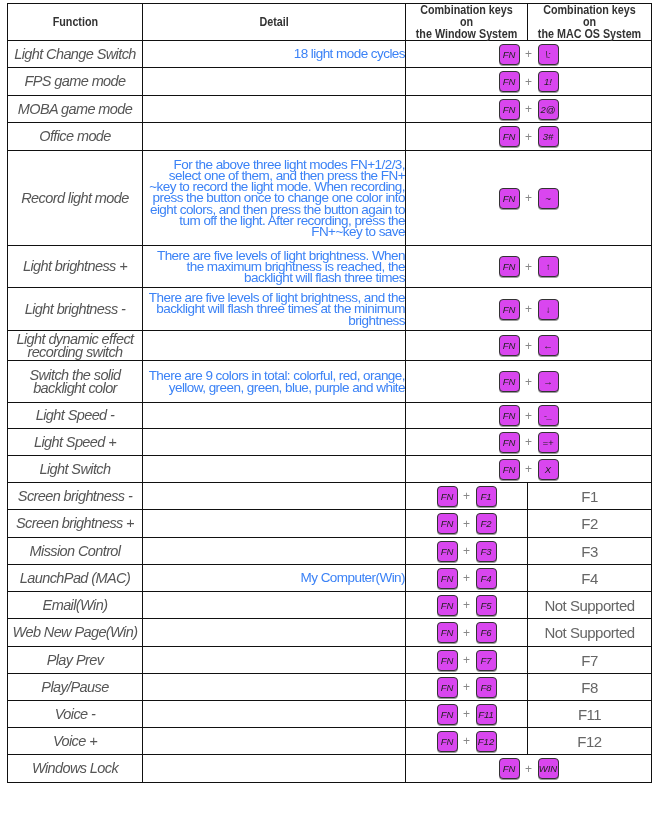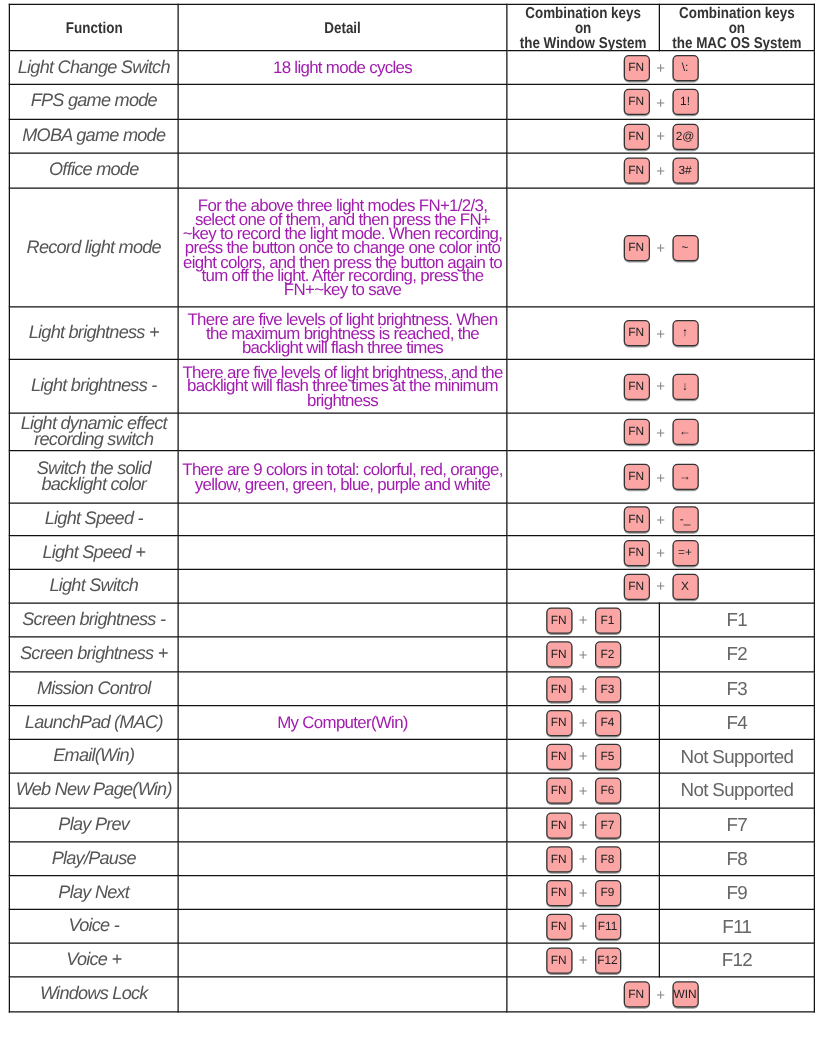--- a/index.html
+++ b/index.html
@@ -29,47 +29,48 @@
   th .hd { display: inline-block; transform: scaleX(0.86); }
   td.fn {
     text-align: center;
     font-size: 14.5px;
     line-height: 12.5px;
     letter-spacing: -0.6px;
     color: #555555;
     font-style: italic;
   }
   td.detail {
-    text-align: center;
+    text-align: right;
     font-size: 13.5px;
     line-height: 11.2px;
     letter-spacing: -0.55px;
     padding-left: 2px;
-    color: #a21caf;
+    color: #3b82f6;
     overflow: hidden;
   }
   td.keys { text-align: center; }
   td.mac {
     text-align: center;
     font-size: 15px;
     color: #666666;
     letter-spacing: -0.5px;
   }
   .combo { display: inline-flex; align-items: center; justify-content: center; }
   .key {
     display: inline-flex; align-items: center; justify-content: center;
     width: 21px; height: 21px;
     border: 1.2px solid #333333;
     border-radius: 4px;
     font-family: "Liberation Sans", sans-serif;
     font-size: 9.5px;
     color: #222222;
     box-sizing: border-box;
-    background: #fca5a5;
+    background: #d946ef;
     box-shadow: 0 1px 0 #9a9a9a;
+    font-style: italic;
   }
   .plus {
     display: inline-block;
     width: 18px;
     text-align: center;
     font-size: 12px;
     color: #888888;
     font-family: "Liberation Sans", sans-serif;
   }
 </style>
@@ -276,30 +277,20 @@
       <td class="fn">Play/Pause</td>
       <td class="detail"></td>
       <td class="keys"><span class="combo">
             <span class="key">FN</span>
             <span class="plus">+</span>
             <span class="key">F8</span>
           </span></td>
       <td class="mac">F8</td>
     </tr>
     <tr style="height:27px">
-      <td class="fn">Play Next</td>
-      <td class="detail"></td>
-      <td class="keys"><span class="combo">
-            <span class="key">FN</span>
-            <span class="plus">+</span>
-            <span class="key">F9</span>
-          </span></td>
-      <td class="mac">F9</td>
-    </tr>
-    <tr style="height:27px">
       <td class="fn">Voice -</td>
       <td class="detail"></td>
       <td class="keys"><span class="combo">
             <span class="key">FN</span>
             <span class="plus">+</span>
             <span class="key">F11</span>
           </span></td>
       <td class="mac">F11</td>
     </tr>
     <tr style="height:27px">

